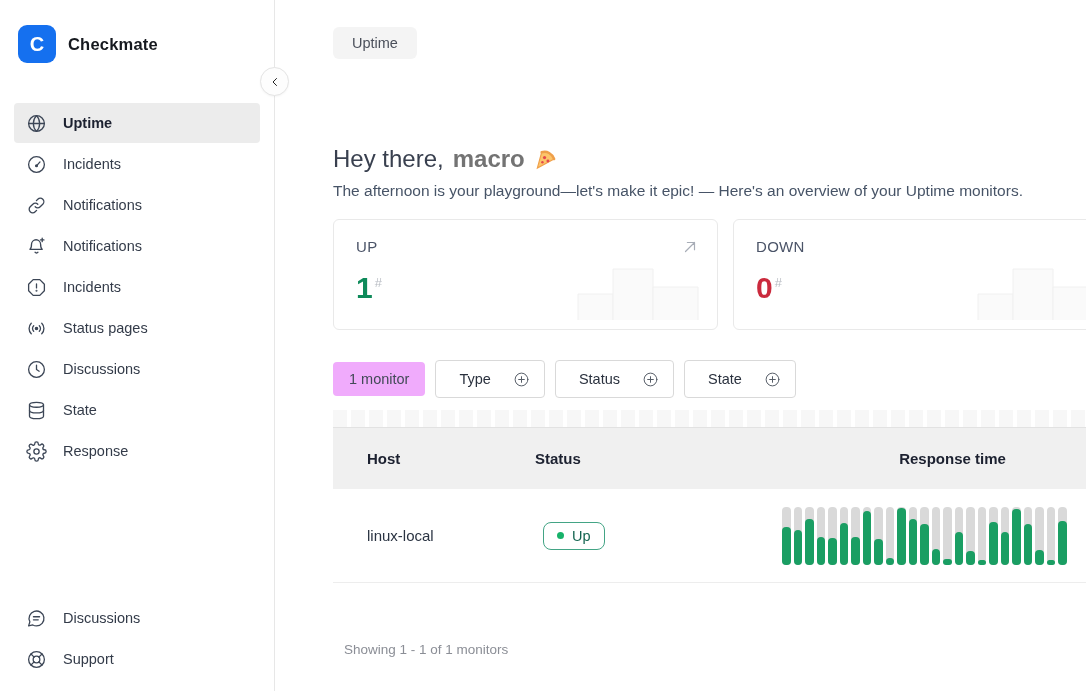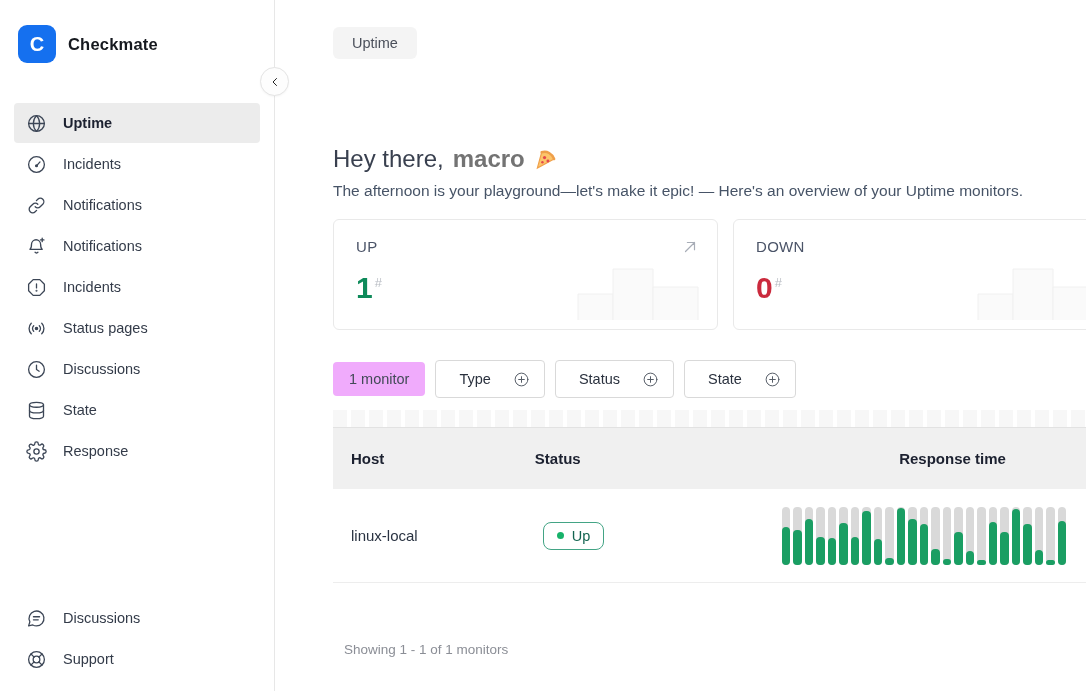--- a/index.html
+++ b/index.html
@@ -65,21 +65,21 @@
   .filter-btn svg { width:17px; height:17px; stroke:#555c66; stroke-width:1.4; fill:none; stroke-linecap:round; }
 
   
   .stripes { margin-top:12px; height:17px; width:790px;
     background:repeating-linear-gradient(90deg,#f7f7f7 0 14px,#ffffff 14px 18px); }
 
   
   .monitor-table { width:790px; border-top:1px solid #e2e2e2; }
   .t-head { display:flex; align-items:center; height:61px; background:#f0f0f0; }
   .t-row { display:flex; align-items:center; height:94px; background:#fff; border-bottom:1px solid #ededed; }
-  .col-host { width:204px; padding-left:18px; }
+  .col-host { width:204px; padding-left:34px; }
   .col-status { width:250px; }
   .col-response { width:345px; }
   .t-head .hcell { font-size:15px; font-weight:700; color:#1c2130; }
   .t-head .col-response { text-align:center; }
   .host-name { font-size:15px; color:#2a3342; }
 
   .status-badge { display:inline-flex; align-items:center; gap:8px; margin-left:8px;
     border:1px solid #43a485; border-radius:8px; padding:5px 13px; cursor:default; }
   .status-dot { width:7px; height:7px; border-radius:50%; background:#17b26a; }
   .status-text { font-size:14.5px; color:#136450; }

